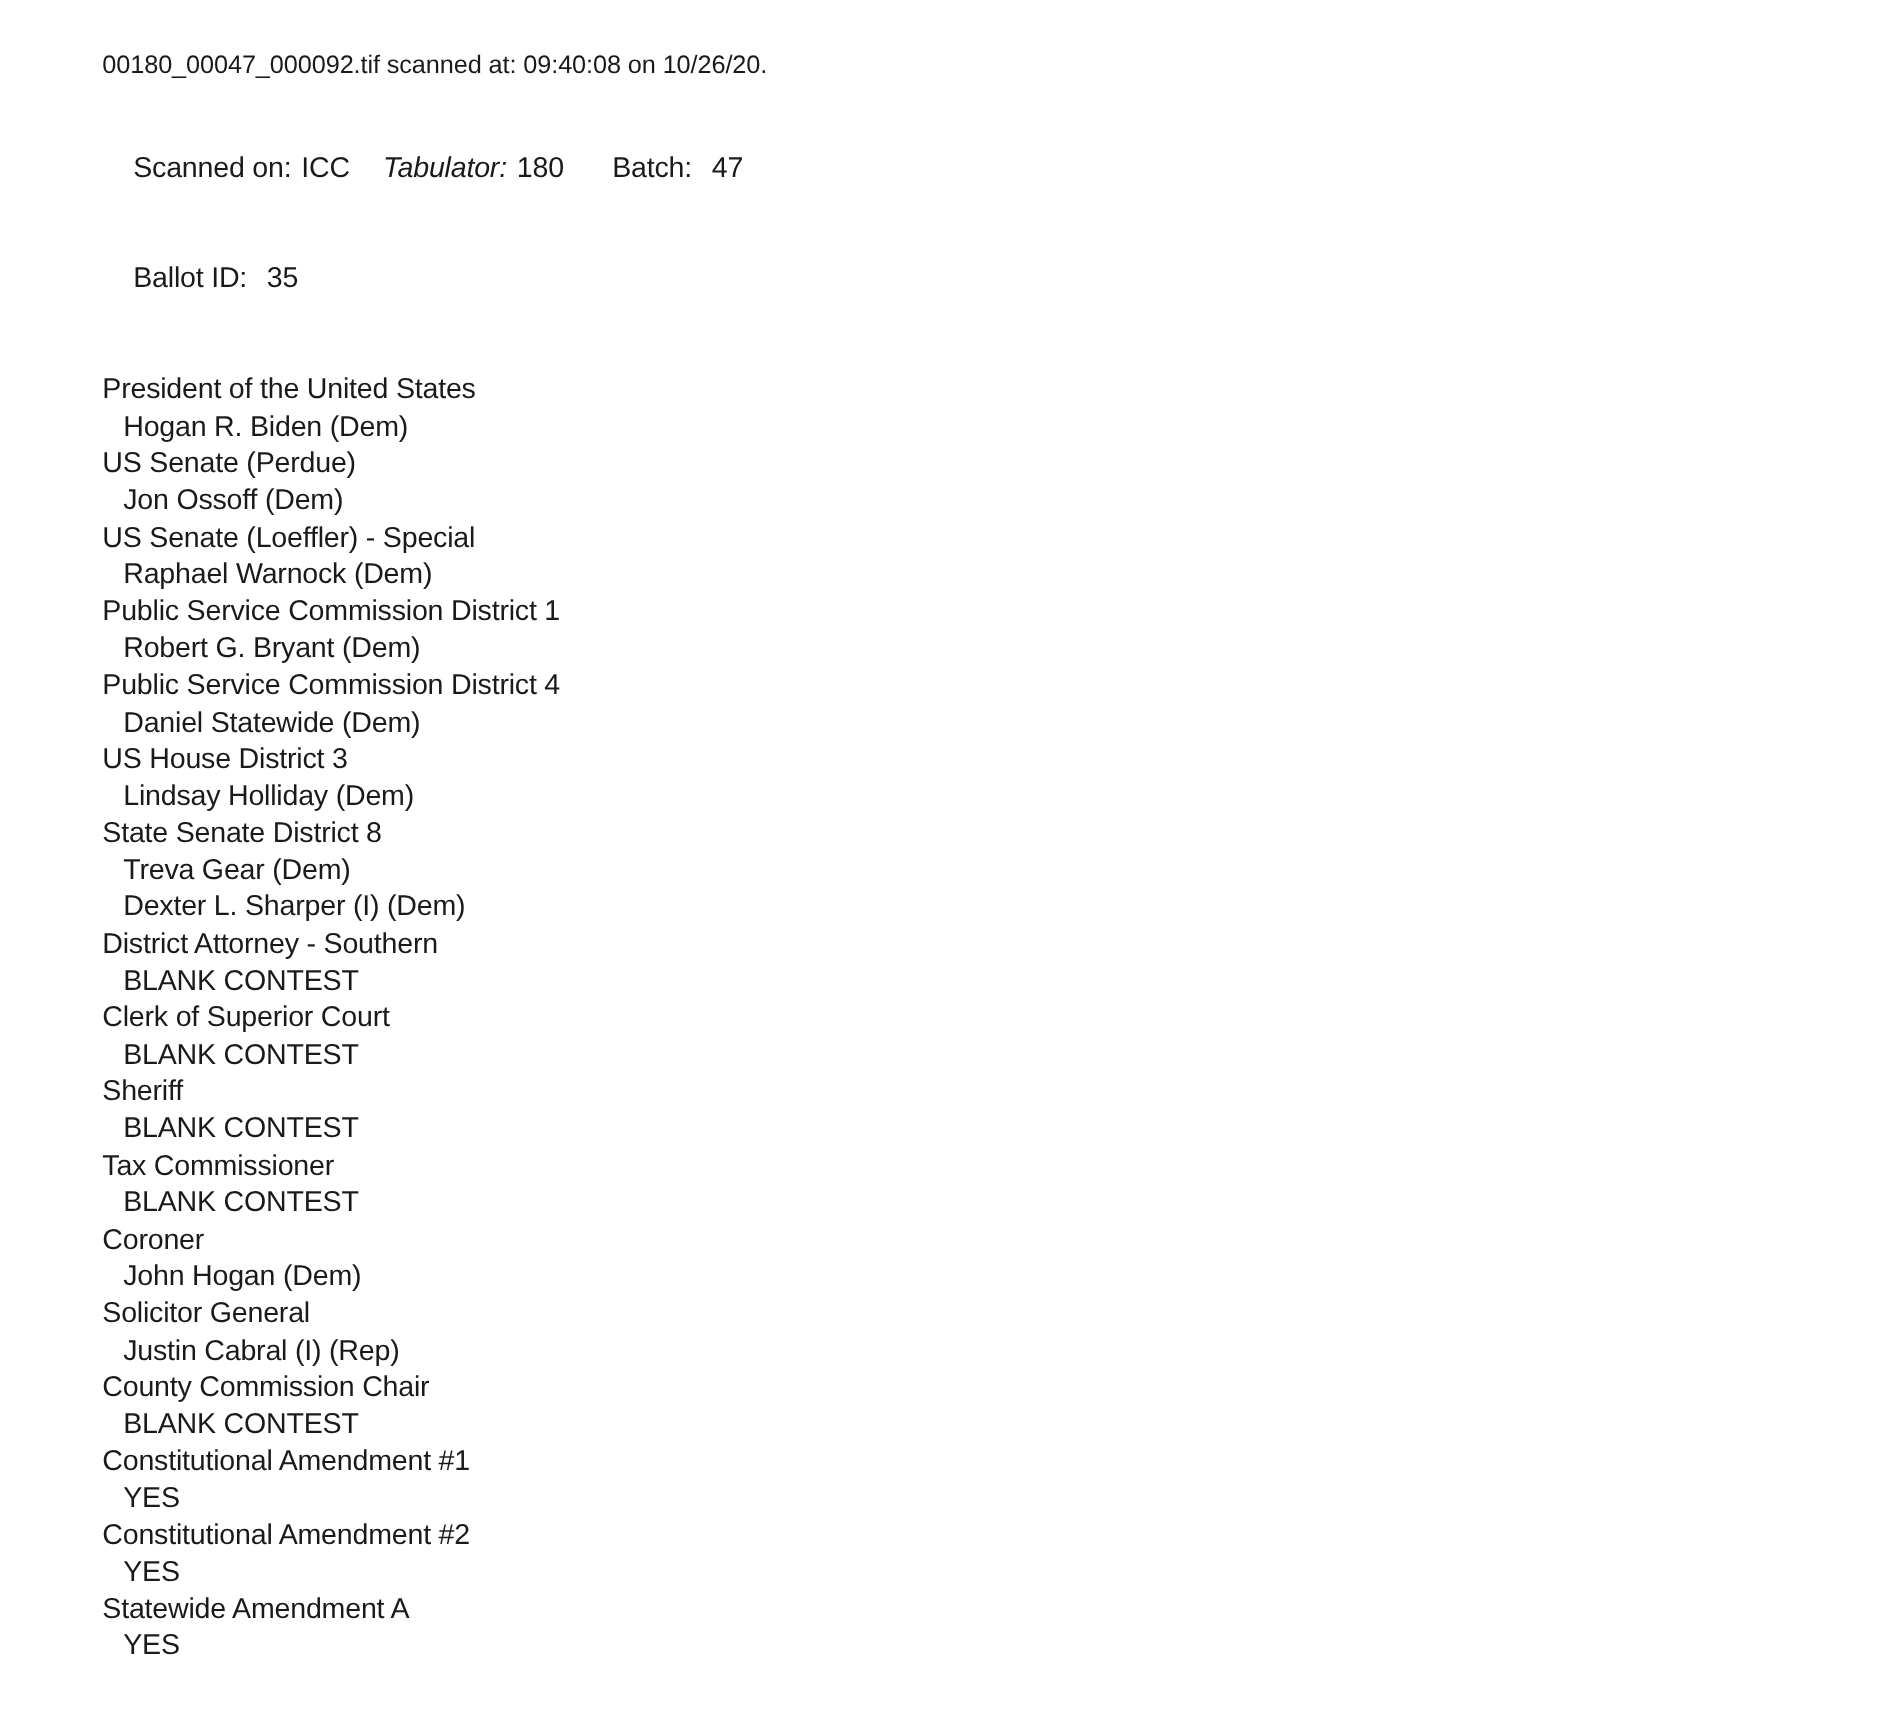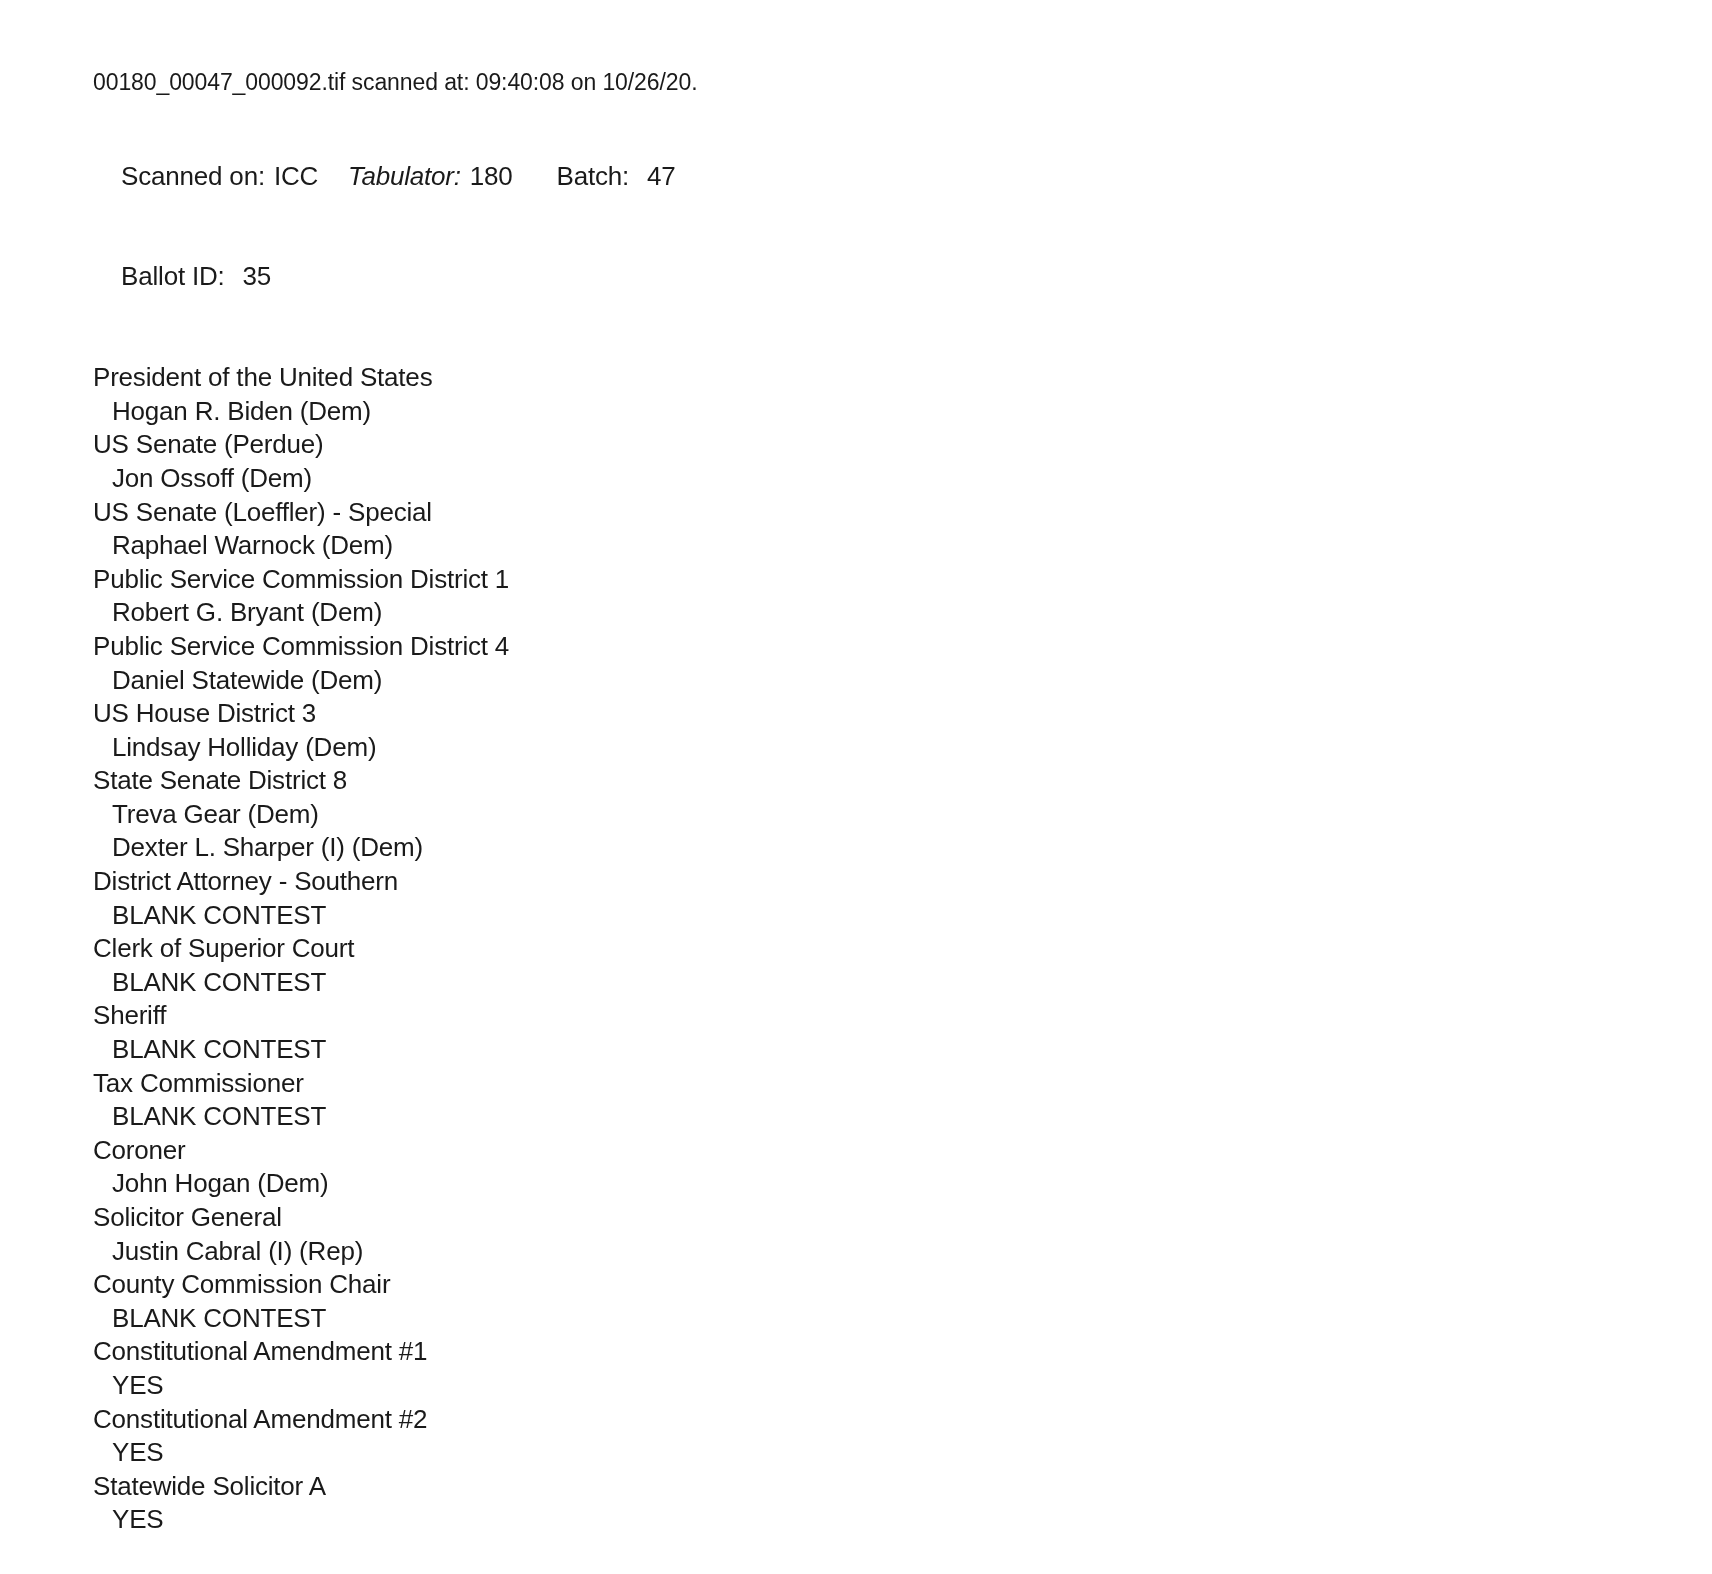--- a/index.html
+++ b/index.html
@@ -11,21 +11,21 @@
     width: 1712px;
     height: 1574px;
     font-family: "Liberation Sans", sans-serif;
     color: #1a1a1a;
     overflow: hidden;
   }
   .page {
     box-sizing: border-box;
     width: 1452px;
     height: 1574px;
-    padding: 68px 60px 0 93px;
+    padding: 44px 60px 0 93px;
     background: #ffffff;
   }
   .line {
     white-space: pre;
     font-size: 26px;
     line-height: 33.6px;
     letter-spacing: -0.2px;
   }
   .scan-line {
     font-size: 23px;
@@ -91,17 +91,17 @@
       <div class="line contest-name">Coroner</div>
       <div class="line selection">John Hogan (Dem)</div>
       <div class="line contest-name">Solicitor General</div>
       <div class="line selection">Justin Cabral (I) (Rep)</div>
       <div class="line contest-name">County Commission Chair</div>
       <div class="line selection">BLANK CONTEST</div>
       <div class="line contest-name">Constitutional Amendment #1</div>
       <div class="line selection">YES</div>
       <div class="line contest-name">Constitutional Amendment #2</div>
       <div class="line selection">YES</div>
-      <div class="line contest-name">Statewide Solicitor A</div>
+      <div class="line contest-name">Statewide Amendment A</div>
       <div class="line selection">YES</div>
     </div>
 
 </div>
 
 </body></html>

